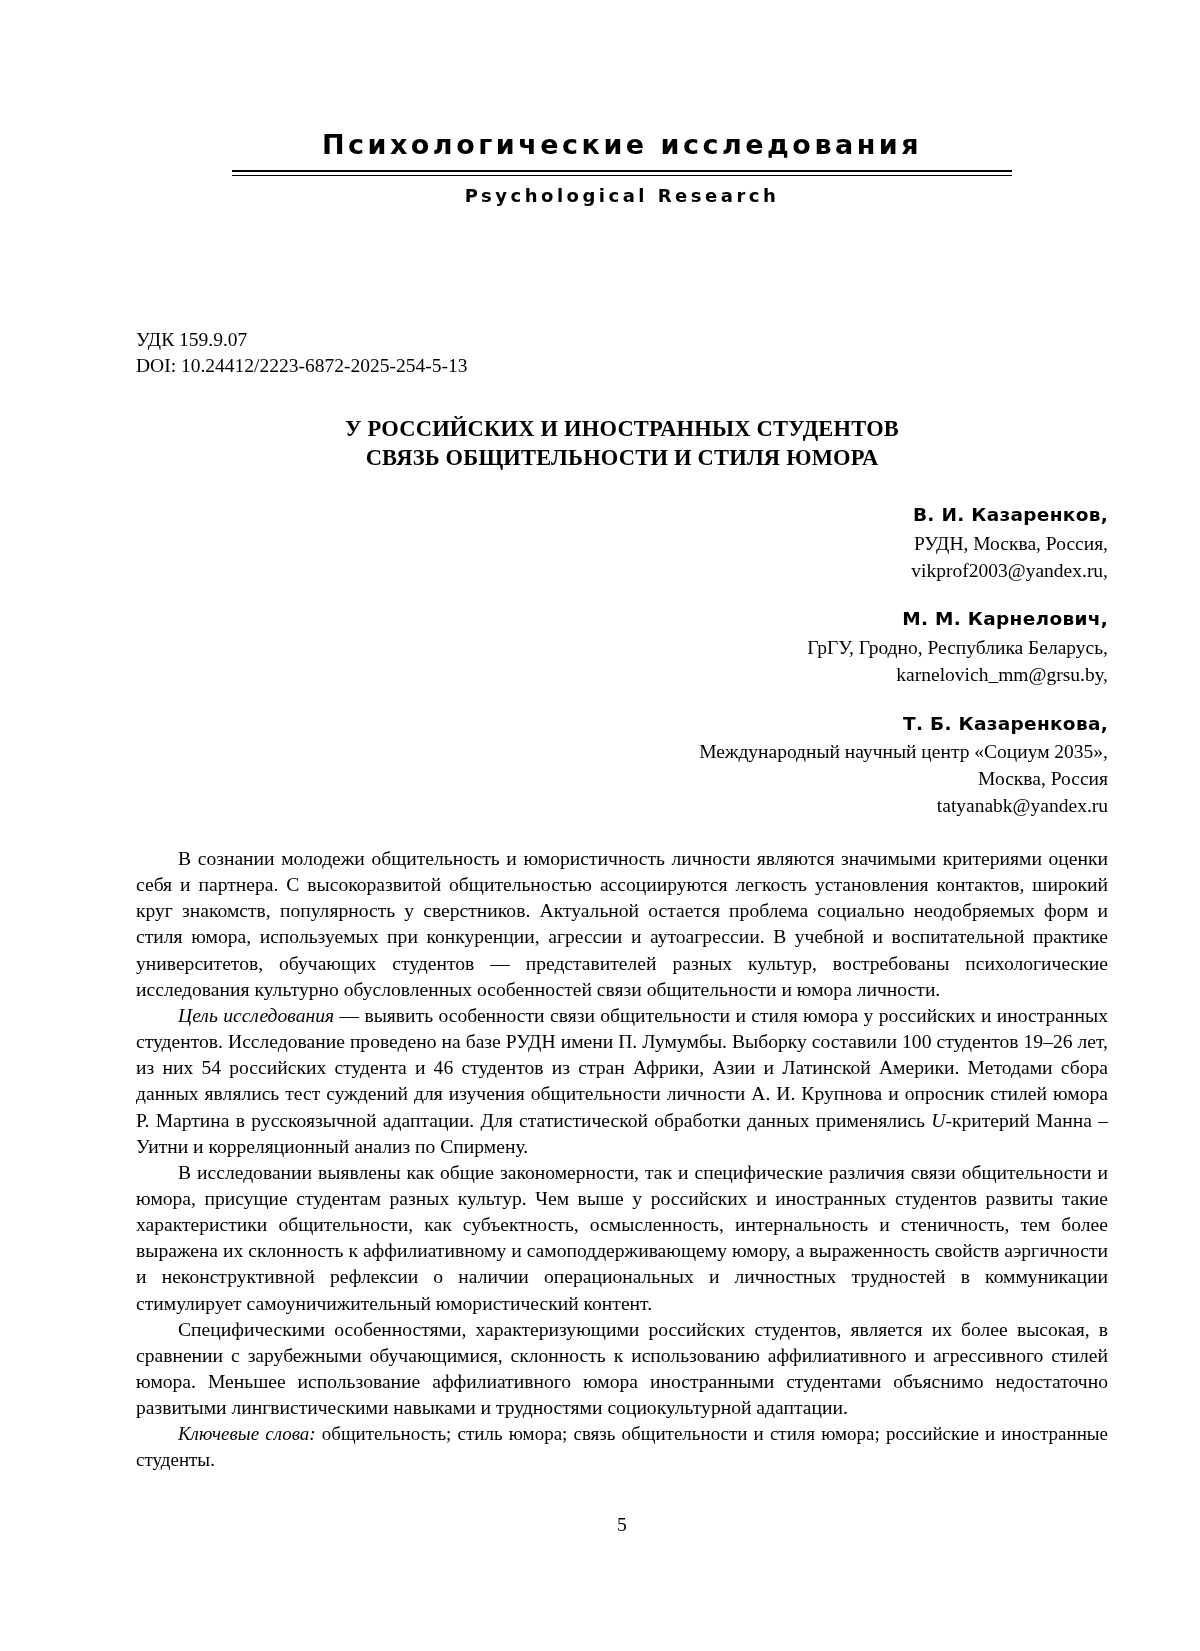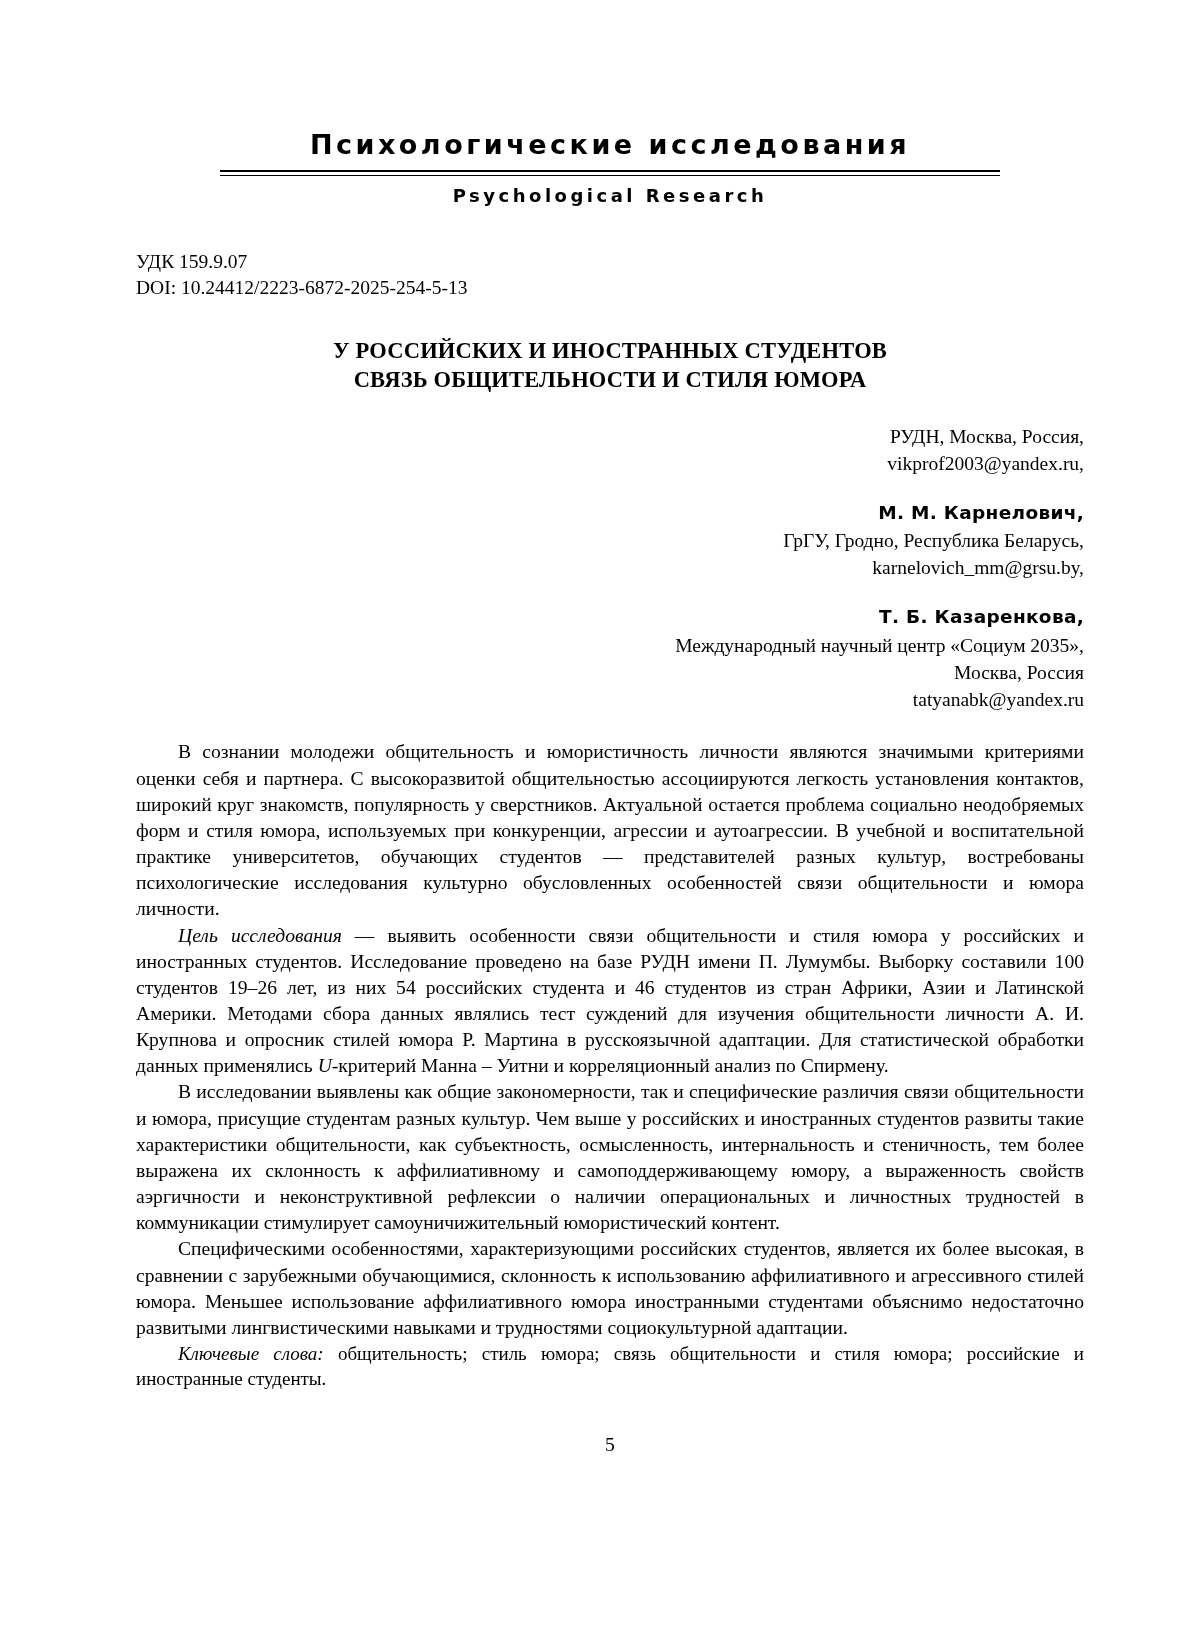--- a/index.html
+++ b/index.html
@@ -11,21 +11,21 @@
     width: 1200px;
     min-height: 1651px;
     font-family: "Liberation Serif", "DejaVu Serif", serif;
     color: #000000;
   }
   .page {
     position: relative;
     width: 1200px;
     min-height: 1651px;
     box-sizing: border-box;
-    padding: 130px 116px 40px 136px;
+    padding: 130px 92px 40px 136px;
   }
 
   
   .masthead {
     text-align: center;
     margin: 0 auto;
     width: 780px;
   }
   .masthead-ru {
     font-family: "DejaVu Sans", sans-serif;
@@ -45,21 +45,21 @@
     font-family: "DejaVu Sans", sans-serif;
     font-weight: bold;
     font-size: 18px;
     letter-spacing: 3.5px;
     line-height: 1.1;
     padding-bottom: 4px;
   }
 
   
   .ids {
-    margin-top: 40px;
+    margin-top: 118px;
     font-size: 19.5px;
     line-height: 1.32;
   }
   .ids div { white-space: nowrap; }
 
   
   .article-title {
     margin-top: 36px;
     text-align: center;
     font-weight: bold;
@@ -137,20 +137,21 @@
   </div>
 
   <div class="article-title">
     <div>У РОССИЙСКИХ И ИНОСТРАННЫХ СТУДЕНТОВ</div>
     <div>СВЯЗЬ ОБЩИТЕЛЬНОСТИ И СТИЛЯ ЮМОРА</div>
   </div>
 
   <div class="authors">
 
     <div class="author-block">
+      <div class="author-name">В. И. Казаренков,</div>
       <div class="author-affil">РУДН, Москва, Россия,</div>
       <div class="author-email">vikprof2003@yandex.ru,</div>
     </div>
 
     <div class="author-block">
       <div class="author-name">М. М. Карнелович,</div>
       <div class="author-affil">ГрГУ, Гродно, Республика Беларусь,</div>
       <div class="author-email">karnelovich_mm@grsu.by,</div>
     </div>
 

